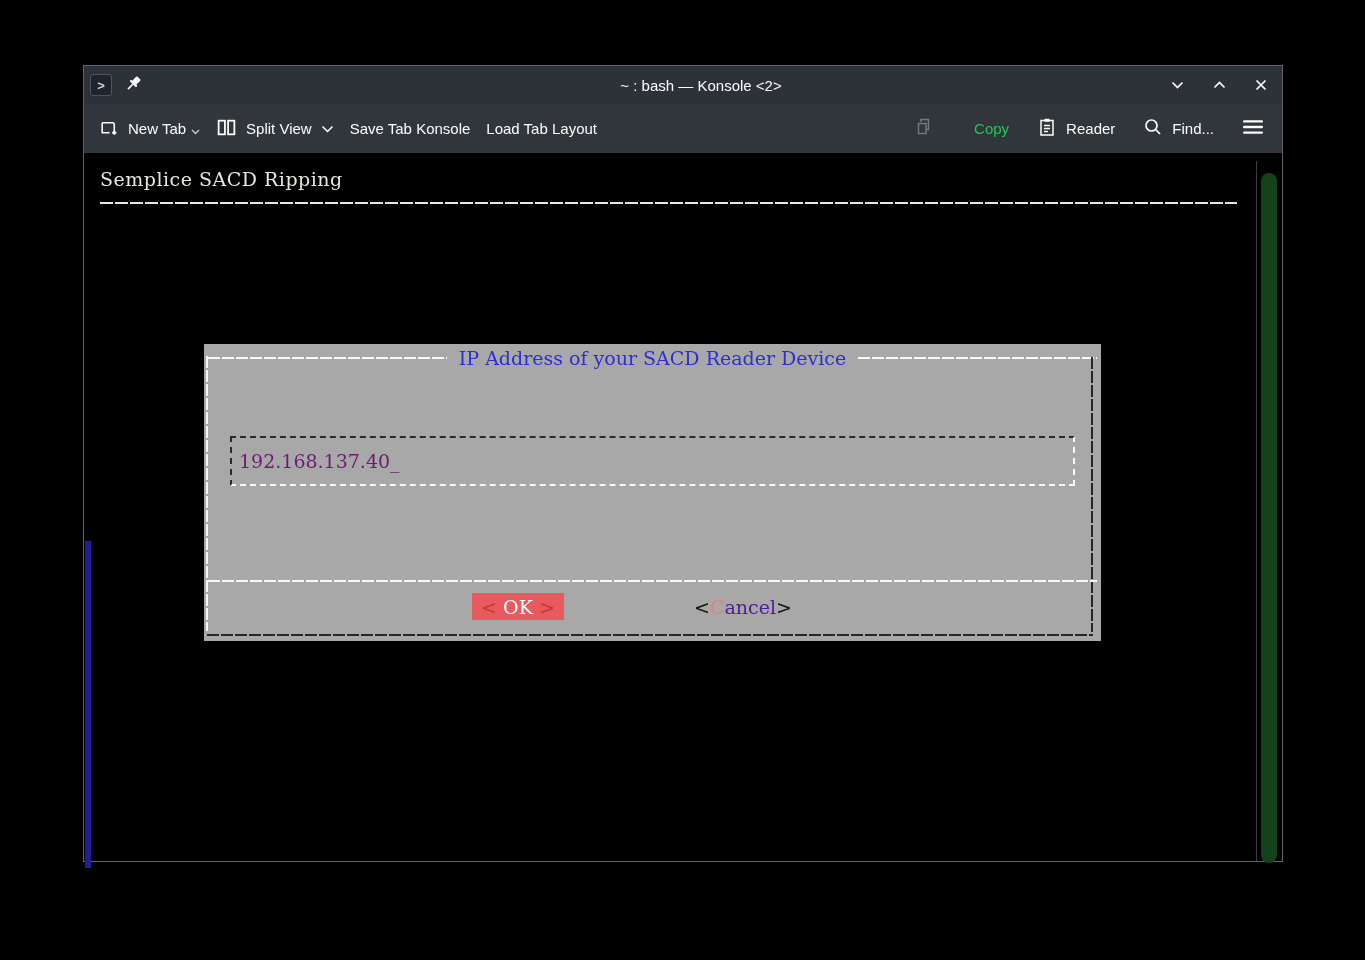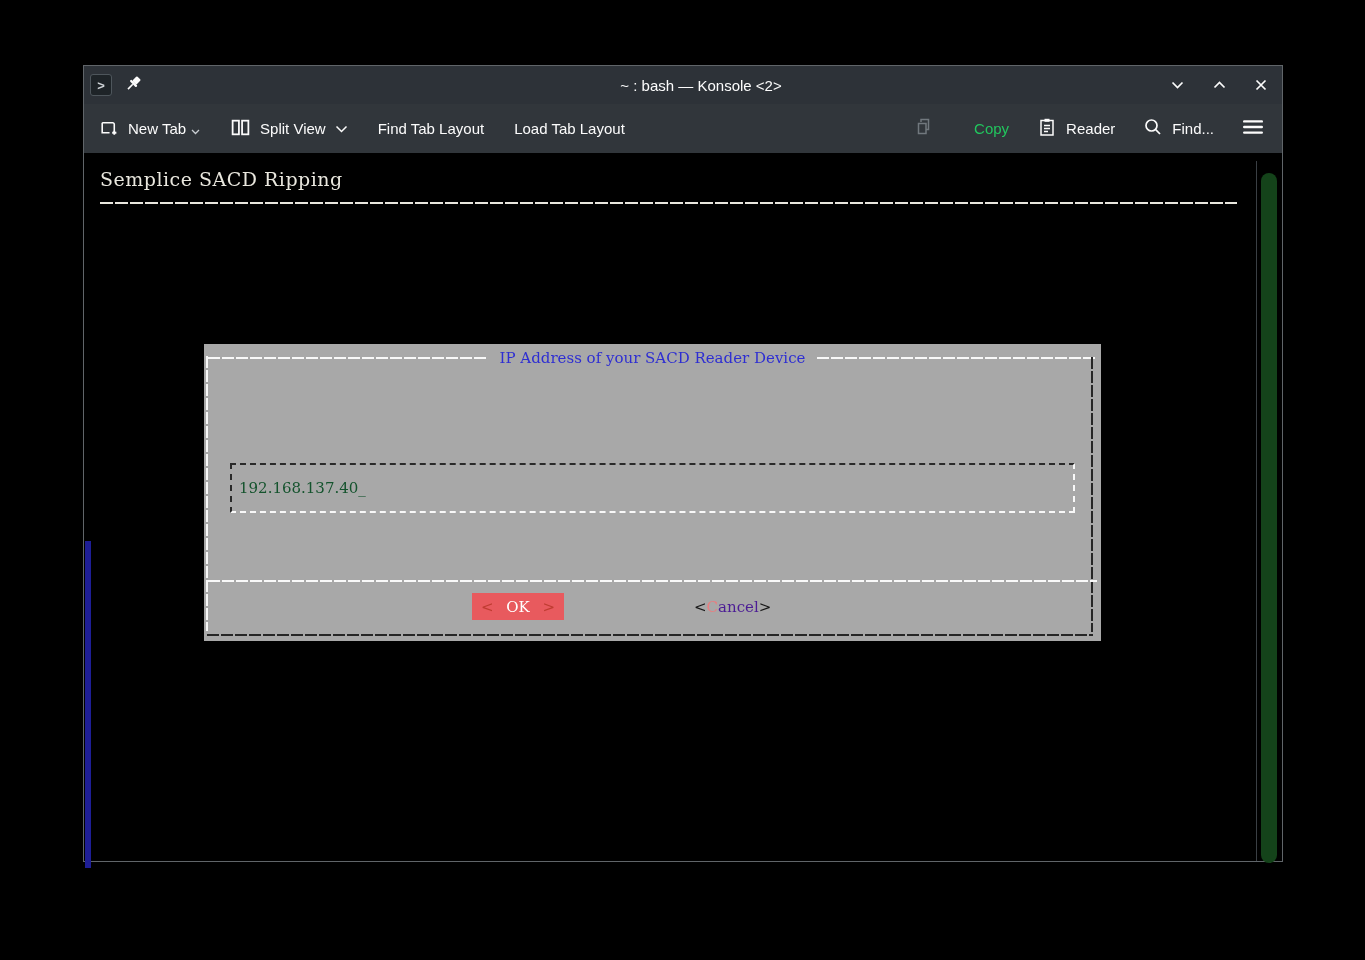--- a/index.html
+++ b/index.html
@@ -29,21 +29,21 @@
     color:#cfd4d8;font-size:13px;font-weight:bold;display:flex;align-items:center;justify-content:center;
     box-sizing:border-box;
   }
   .tb-controls{margin-left:auto;display:flex;gap:27px;z-index:1;align-items:center;}
   .tb-controls svg{display:block;}
   
   .toolbar{
     height:49px;background:#31363b;display:flex;align-items:center;
     padding:0 18px 0 14px;color:#fcfcfc;font-size:15px;flex:0 0 auto;
   }
-  .tool-left{display:flex;gap:30px;}
+  .tool-left{display:flex;gap:16px;}
   .tool-right{margin-left:auto;display:flex;align-items:center;gap:28px;}
   .tool-btn{display:flex;align-items:center;gap:9px;cursor:default;white-space:nowrap;}
   .tool-btn.disabled{color:#22c55e;gap:40px;}
   .mini-chevron{align-self:flex-end;margin:0 0 3px -4px;}
   
   .terminal{
     flex:1;position:relative;background:#000;
     font-family:"DejaVu Serif",serif;color:#e9e7de;margin-top:8px;
   }
   .term-header{position:absolute;left:16px;top:7px;font-size:19px;letter-spacing:0.5px;}
@@ -54,36 +54,36 @@
   .cursor-line{position:absolute;left:1px;top:380px;width:6px;height:327px;background:#1e1e96;}
   
   .scrollbar{position:absolute;right:0;top:0;bottom:0;width:25px;border-left:1px solid #3a3f44;}
   .scroll-thumb{
     position:absolute;left:4px;top:12px;width:16px;height:690px;
     background:#14431a;border-radius:8px;
   }
   
   .dialog{
     position:absolute;left:120px;top:183px;width:897px;height:297px;
-    background:#a8a8a8;color:#141414;font-size:15px;
+    background:#a8a8a8;color:#141414;font-size:19px;
   }
   .dlg-titlerow{position:absolute;top:3px;left:4px;right:4px;height:22px;display:flex;align-items:center;}
   .dlg-titlerow .dash{flex:1;height:2px;background:repeating-linear-gradient(90deg,#f8f8f8 0 12px,transparent 12px 14px);}
   .dlg-title{padding:0 12px;color:#2e2ed2;white-space:nowrap;}
   .dlg-bl{position:absolute;left:2px;top:12px;bottom:10px;width:2px;
     background:repeating-linear-gradient(180deg,#f8f8f8 0 12px,transparent 12px 14px);}
   .dlg-br{position:absolute;right:8px;top:13px;bottom:9px;width:2px;
     background:repeating-linear-gradient(180deg,#262626 0 12px,transparent 12px 14px);}
   .dlg-bb{position:absolute;bottom:5px;left:3px;right:8px;height:2px;
     background:repeating-linear-gradient(90deg,#262626 0 12px,transparent 12px 14px);}
   .dlg-prompt{position:absolute;left:21px;top:73px;white-space:nowrap;}
   .dlg-input{
-    position:absolute;left:26px;top:119px;width:845px;height:50px;box-sizing:border-box;
+    position:absolute;left:26px;top:92px;width:845px;height:50px;box-sizing:border-box;
     border:2px dashed;border-color:#2a2a2a #f8f8f8 #f8f8f8 #2a2a2a;
-    display:flex;align-items:center;padding-left:7px;color:#14532d;
+    display:flex;align-items:center;padding-left:7px;color:#701a75;
   }
   .dlg-sep{position:absolute;left:4px;right:4px;top:236px;height:2px;
     background:repeating-linear-gradient(90deg,#f8f8f8 0 12px,transparent 12px 14px);}
   .btn-ok{
     position:absolute;left:268px;top:249px;width:92px;height:27px;background:#e85a5e;
     display:flex;align-items:center;justify-content:space-between;padding:0 9px;box-sizing:border-box;
   }
   .btn-ok .bracket{color:#bf3c31;}
   .btn-ok .label{color:#ffffff;}
   .btn-cancel{position:absolute;left:490px;top:249px;height:27px;display:flex;align-items:center;color:#161616;}
@@ -153,21 +153,21 @@
           </svg>
         </span>
         <span>Split View</span>
         <span>
           <svg width="13" height="9" viewBox="0 0 13 9">
               <polyline points="1.5,1.5 6.5,6.5 11.5,1.5" fill="none" stroke="#fcfcfc" stroke-width="1.5"></polyline>
             </svg>
         </span>
       </div>
       <div class="tool-btn">
-        <span>Find Tab Layout</span>
+        <span>Save Tab Konsole</span>
       </div>
       <div class="tool-btn">
         <span>Load Tab Layout</span>
       </div>
     </div>
     <div class="tool-right">
       <div class="tool-btn disabled">
         <span>
           <svg width="20" height="20" viewBox="0 0 20 20" fill="none" stroke="#71787e" stroke-width="1.5">
             <path d="M7 5 v-2.5 h7.5 v10 h-2.5"></path>

